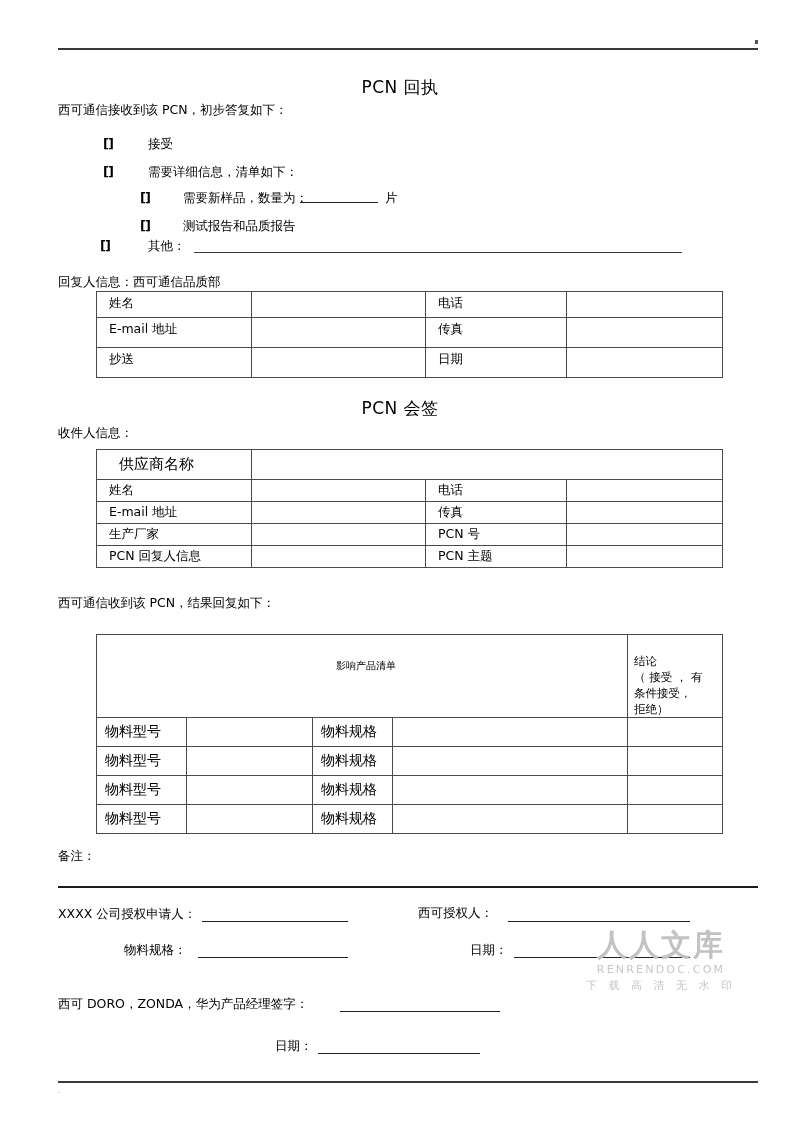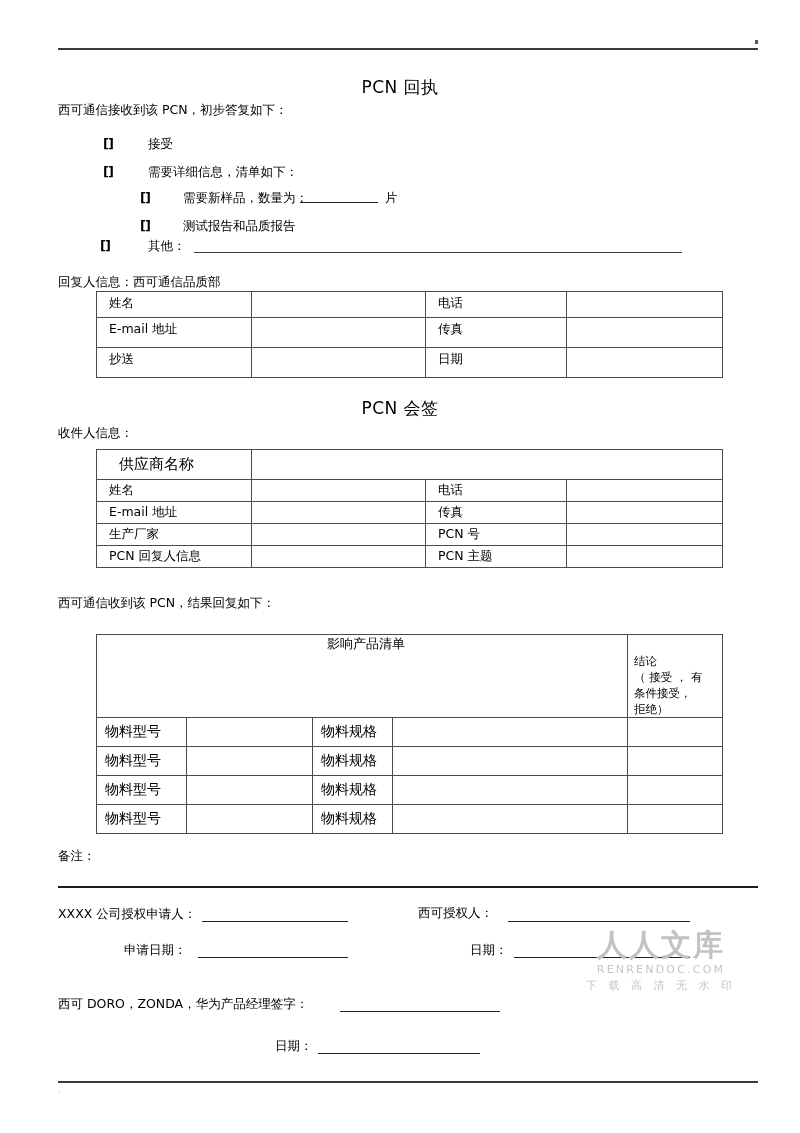--- a/index.html
+++ b/index.html
@@ -140,22 +140,22 @@
   #tbl-products td {
     height: 29px;
     padding-left: 8px;
     font-size: 14px;
     vertical-align: middle;
   }
   #tbl-products td.hdr-main {
     height: 82px;
     text-align: center;
     vertical-align: top;
-    padding-top: 0;
-    font-size: 13px;
+    padding-top: 24px;
+    font-size: 10px;
   }
   #tbl-products td.hdr-concl {
     height: 82px;
     text-align: left;
     vertical-align: top;
     padding: 18px 4px 0 6px;
     font-size: 11.5px;
     line-height: 16px;
     white-space: normal;
   }
@@ -348,21 +348,21 @@
   <div class="t" style="left:58px; top:848px;">备注：</div>
 
   <div class="sec-rule" style="top:886px;"></div>
 
   <div class="t" style="left:58px; top:906px;">XXXX 公司授权申请人：</div>
   <div class="uline" style="left:202px; top:921px; width:146px;"></div>
 
   <div class="t" style="left:418px; top:906px;font-family:Liberation Mono, monospace;">西可授权人：</div>
   <div class="uline" style="left:508px; top:921px; width:182px;"></div>
 
-  <div class="t" style="left:124px; top:942px;">申请日期：</div>
+  <div class="t" style="left:124px; top:942px;">物料规格：</div>
   <div class="uline" style="left:198px; top:957px; width:150px;"></div>
 
   <div class="t" style="left:470px; top:942px;">日期：</div>
   <div class="uline" style="left:514px; top:957px; width:176px;"></div>
 
   <div class="wm">
     <div class="wm-main">人人文库</div>
     <div class="wm-sub">RENRENDOC.COM</div>
     <div class="wm-sub2">下 载 高 清 无 水 印</div>
   </div>

